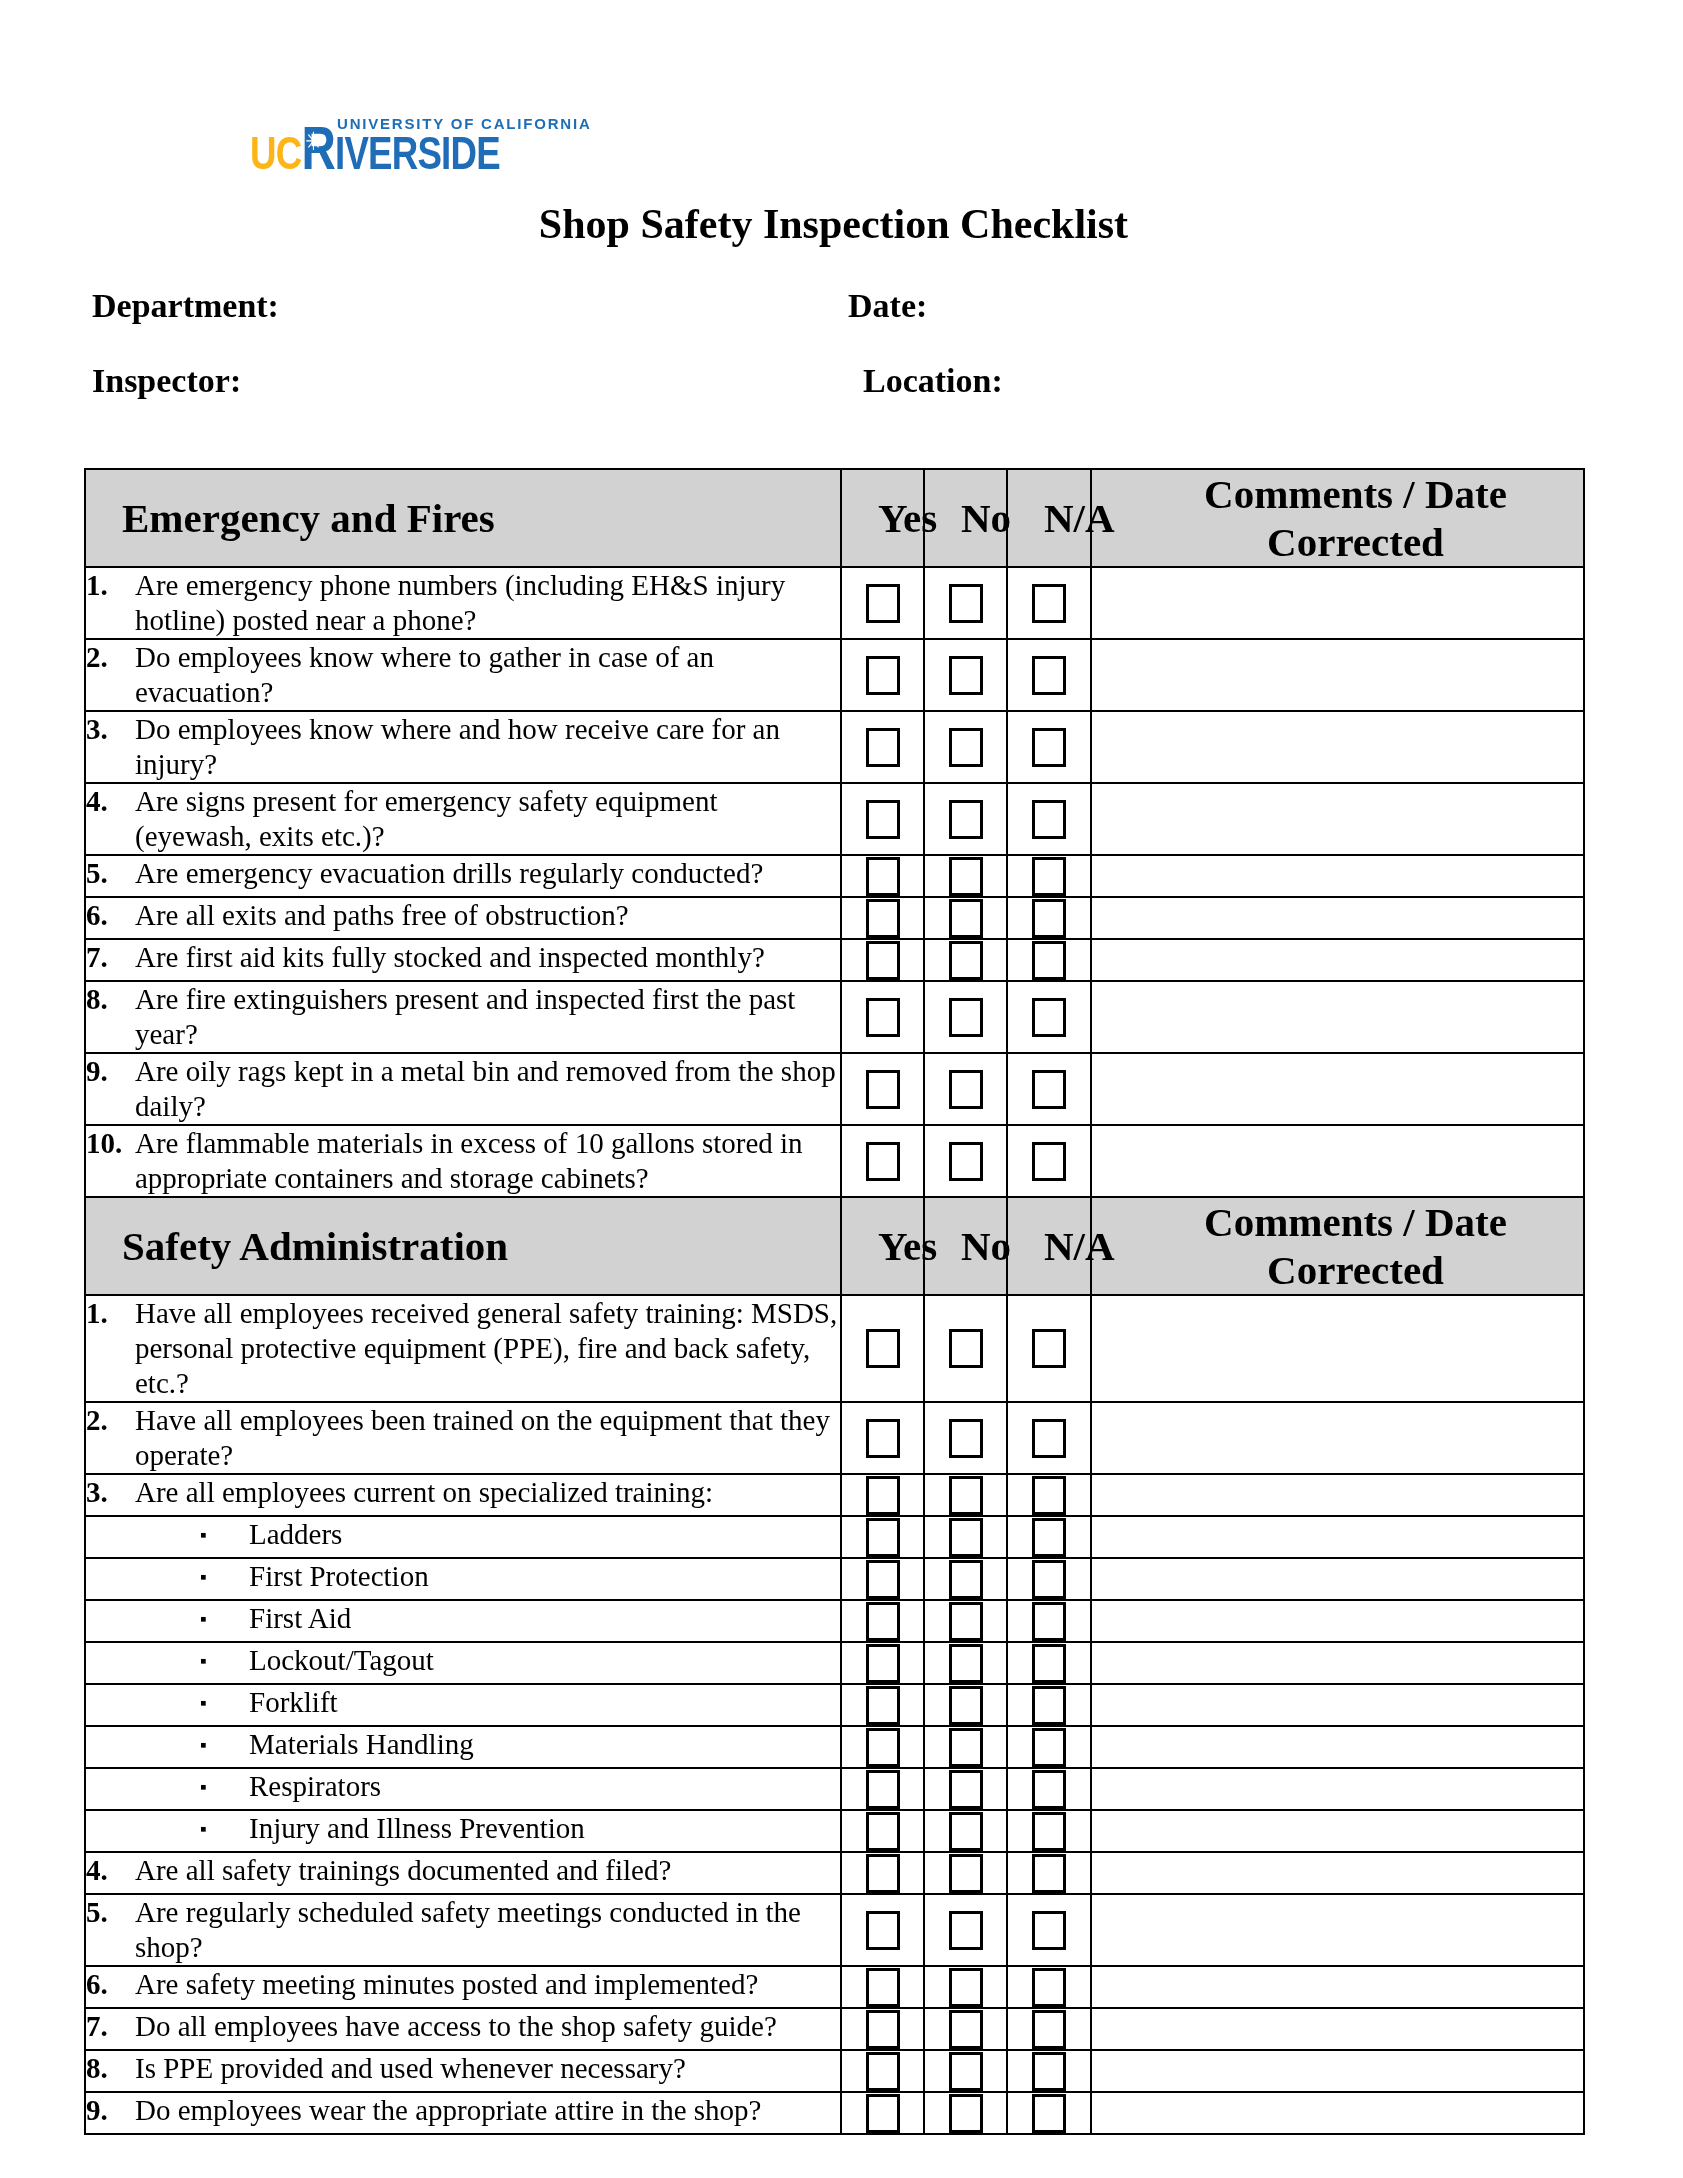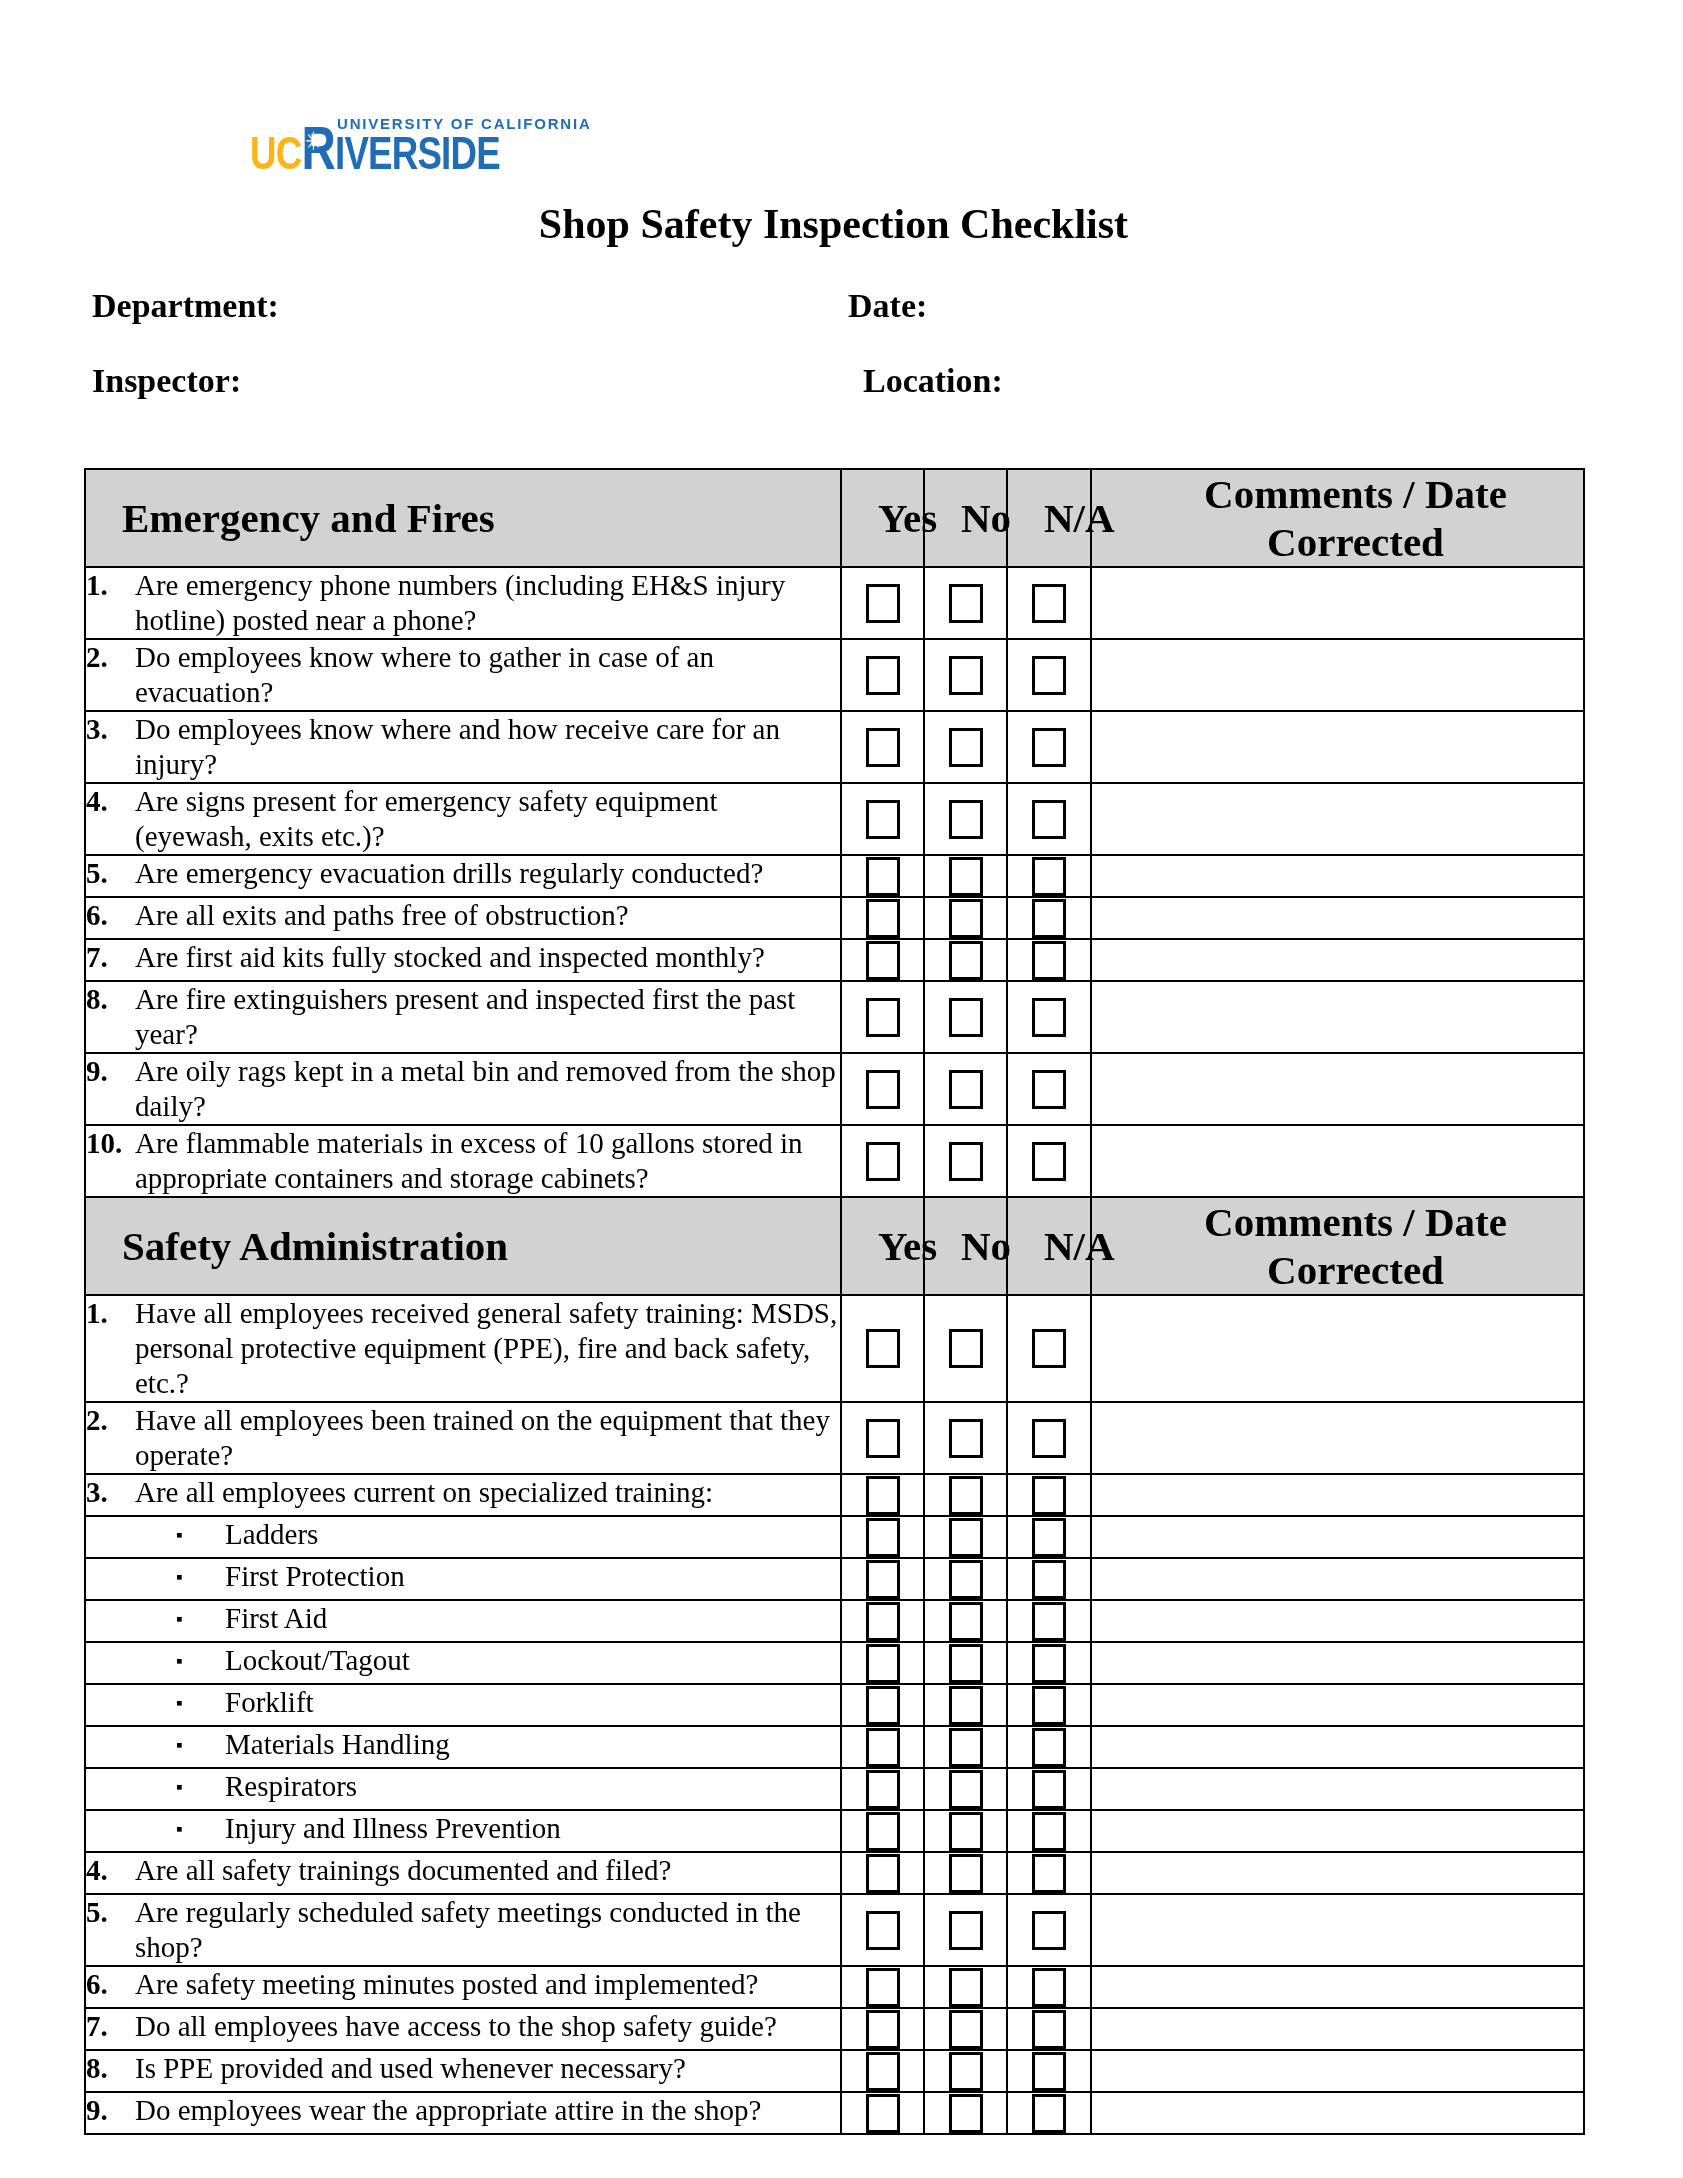--- a/index.html
+++ b/index.html
@@ -34,21 +34,21 @@
   
   table.checklist{
     position:absolute;left:84px;top:468px;width:1500px;
     border-collapse:collapse;table-layout:fixed;font-size:29px;
   }
   table.checklist td{border:2px solid var(--border-black);padding:0;}
   tr.sec-row td{background:var(--header-gray);height:38px;font-weight:bold;font-size:41px;padding-left:36px;}
   td.sec-title{text-align:left;padding-left:10px;}
   td.col-h{text-align:center;}
   td.q-cell{vertical-align:top;padding:1px 6px 3px 14px;line-height:35px;}
-  td.q-cell.bullet{padding-left:90px;}
+  td.q-cell.bullet{padding-left:114px;}
   .num{display:inline-block;width:49px;font-weight:bold;vertical-align:top;}
   .bul{display:inline-block;width:49px;font-size:19px;vertical-align:top;line-height:35px;}
   .qt{display:inline-block;width:calc(100% - 50px);vertical-align:top;}
   td.cb-cell{text-align:center;vertical-align:middle;height:40px;}
   .checkbox{width:28px;height:33px;border:3px solid var(--border-black);margin:0 auto;background:#fff;}
   td.comment-cell{background:#fff;}
 </style>
 </head>
 <body>
 

